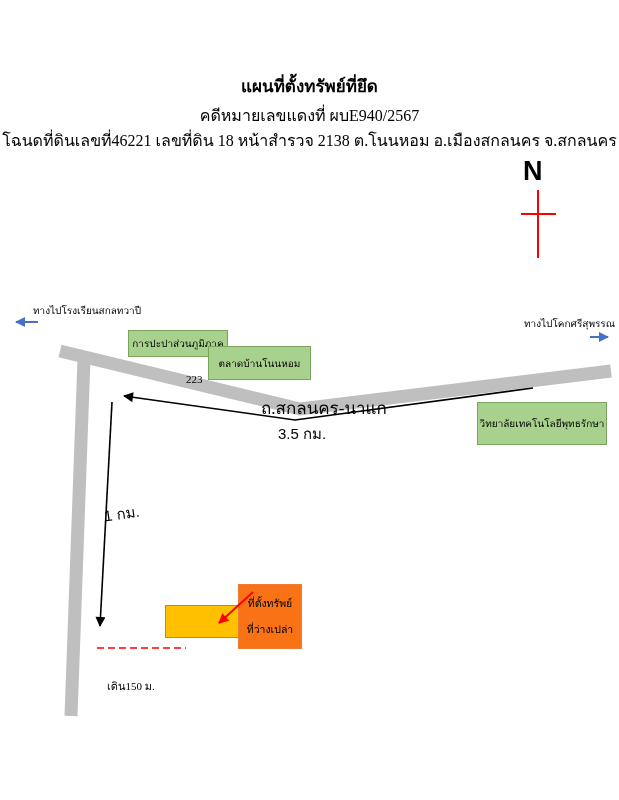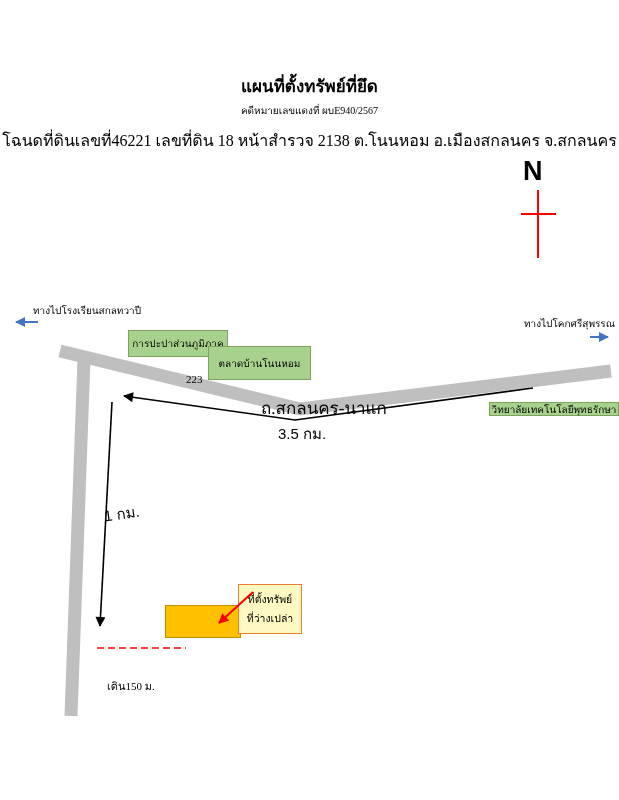--- a/index.html
+++ b/index.html
@@ -15,21 +15,21 @@
     overflow: hidden;
   }
   .layer { position: absolute; left: 0; top: 0; width: 619px; height: 800px; }
   .z1 { z-index: 1; }  
   .z2 { z-index: 2; }  
   .z3 { z-index: 3; }  
   .z4 { z-index: 4; }  
   .t { position: absolute; white-space: nowrap; }
 
   .title  { top: 72px;  left: 0; right: 0; text-align: center; font-size: 17px; font-weight: bold; }
-  .case   { top: 103px; left: 0; right: 0; text-align: center; font-size: 10px; }
+  .case   { top: 103px; left: 0; right: 0; text-align: center; font-size: 16px; }
   .deed   { top: 128px; left: 0; right: 0; text-align: center; font-size: 16px; }
 
   .north-label { left: 523px; top: 156px; font-size: 27px; font-weight: bold; font-family: "Liberation Sans", sans-serif; }
 
   .dir-left  { left: 33px;  top: 303px; font-size: 10px; }
   .dir-right { left: 524px; top: 316px; font-size: 10px; text-align: right; }
 
   .route-num { left: 186px; top: 373px; font-size: 11px; }
   .road-name { left: 261px; top: 394px; font-size: 17px; }
 
@@ -45,31 +45,31 @@
     text-align: center;
   }
   .green-box {
     background: #A9D18E;
     border: 1px solid #7CA35C;
     font-size: 10px;
     line-height: 1.1;
   }
   .waterworks { left: 128px; top: 330px; width: 100px; height: 27px; }
   .market     { left: 208px; top: 346px; width: 103px; height: 34px; }
-  .college    { left: 477px; top: 402px; width: 130px; height: 14px; margin-left: 12px; }
+  .college    { left: 477px; top: 402px; width: 130px; height: 43px; }
 
   .property-rect {
     position: absolute;
     left: 165px; top: 605px; width: 76px; height: 33px;
     background: #FFC000;
     border: 1px solid #BF9000;
   }
   .callout {
-    left: 238px; top: 584px; width: 64px; height: 50px;
-    background: #fef9c3;
+    left: 238px; top: 584px; width: 64px; height: 65px;
+    background: #f97316;
     border: 1px solid #ED7D31;
     flex-direction: column;
     justify-content: space-around;
     font-size: 10.5px;
     padding: 5px 0;
   }
 </style>
 </head>
 <body>
 

